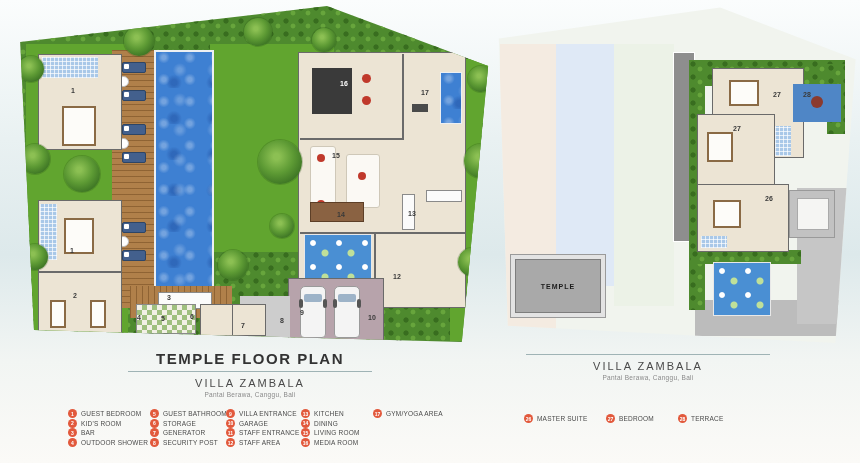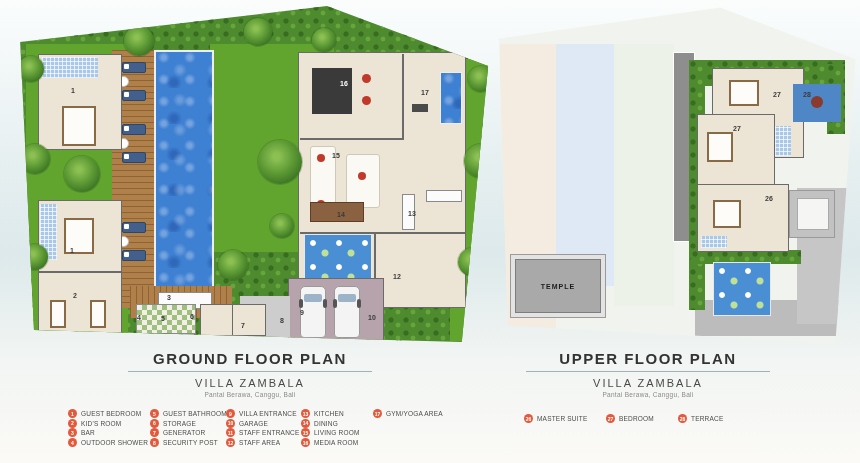--- a/index.html
+++ b/index.html
@@ -218,27 +218,26 @@
 
   <div class="abs" style="left:0;top:0;width:100%;height:100%;">
       <span class="mk" style="left: 280px; top: 90px;">27</span>
       <span class="mk" style="left: 310px; top: 90px;">28</span>
       <span class="mk" style="left: 240px; top: 124px;">27</span>
       <span class="mk" style="left: 272px; top: 194px;">26</span>
     </div>
 </div>
 
 <div class="caption" style="left:100px;top:350px;width:300px;">
-  <div class="t">GROUND FLOOR PLAN</div>
+  <div class="t">TEMPLE FLOOR PLAN</div>
   <div class="rule"></div>
   <div class="v">VILLA ZAMBALA</div>
   <div class="l">Pantai Berawa, Canggu, Bali</div>
 </div>
 <div class="caption" style="left:498px;top:350px;width:300px;">
-  <div class="t">UPPER FLOOR PLAN</div>
   <div class="rule"></div>
   <div class="v">VILLA ZAMBALA</div>
   <div class="l">Pantai Berawa, Canggu, Bali</div>
 </div>
 
 <div id="legend-ground">
     <div class="lgd" style="left: 68px; top: 409px;">
       <span class="dot" style="background: rgb(226, 89, 60);">1</span>
       <span class="lab">GUEST BEDROOM</span>
     </div>

